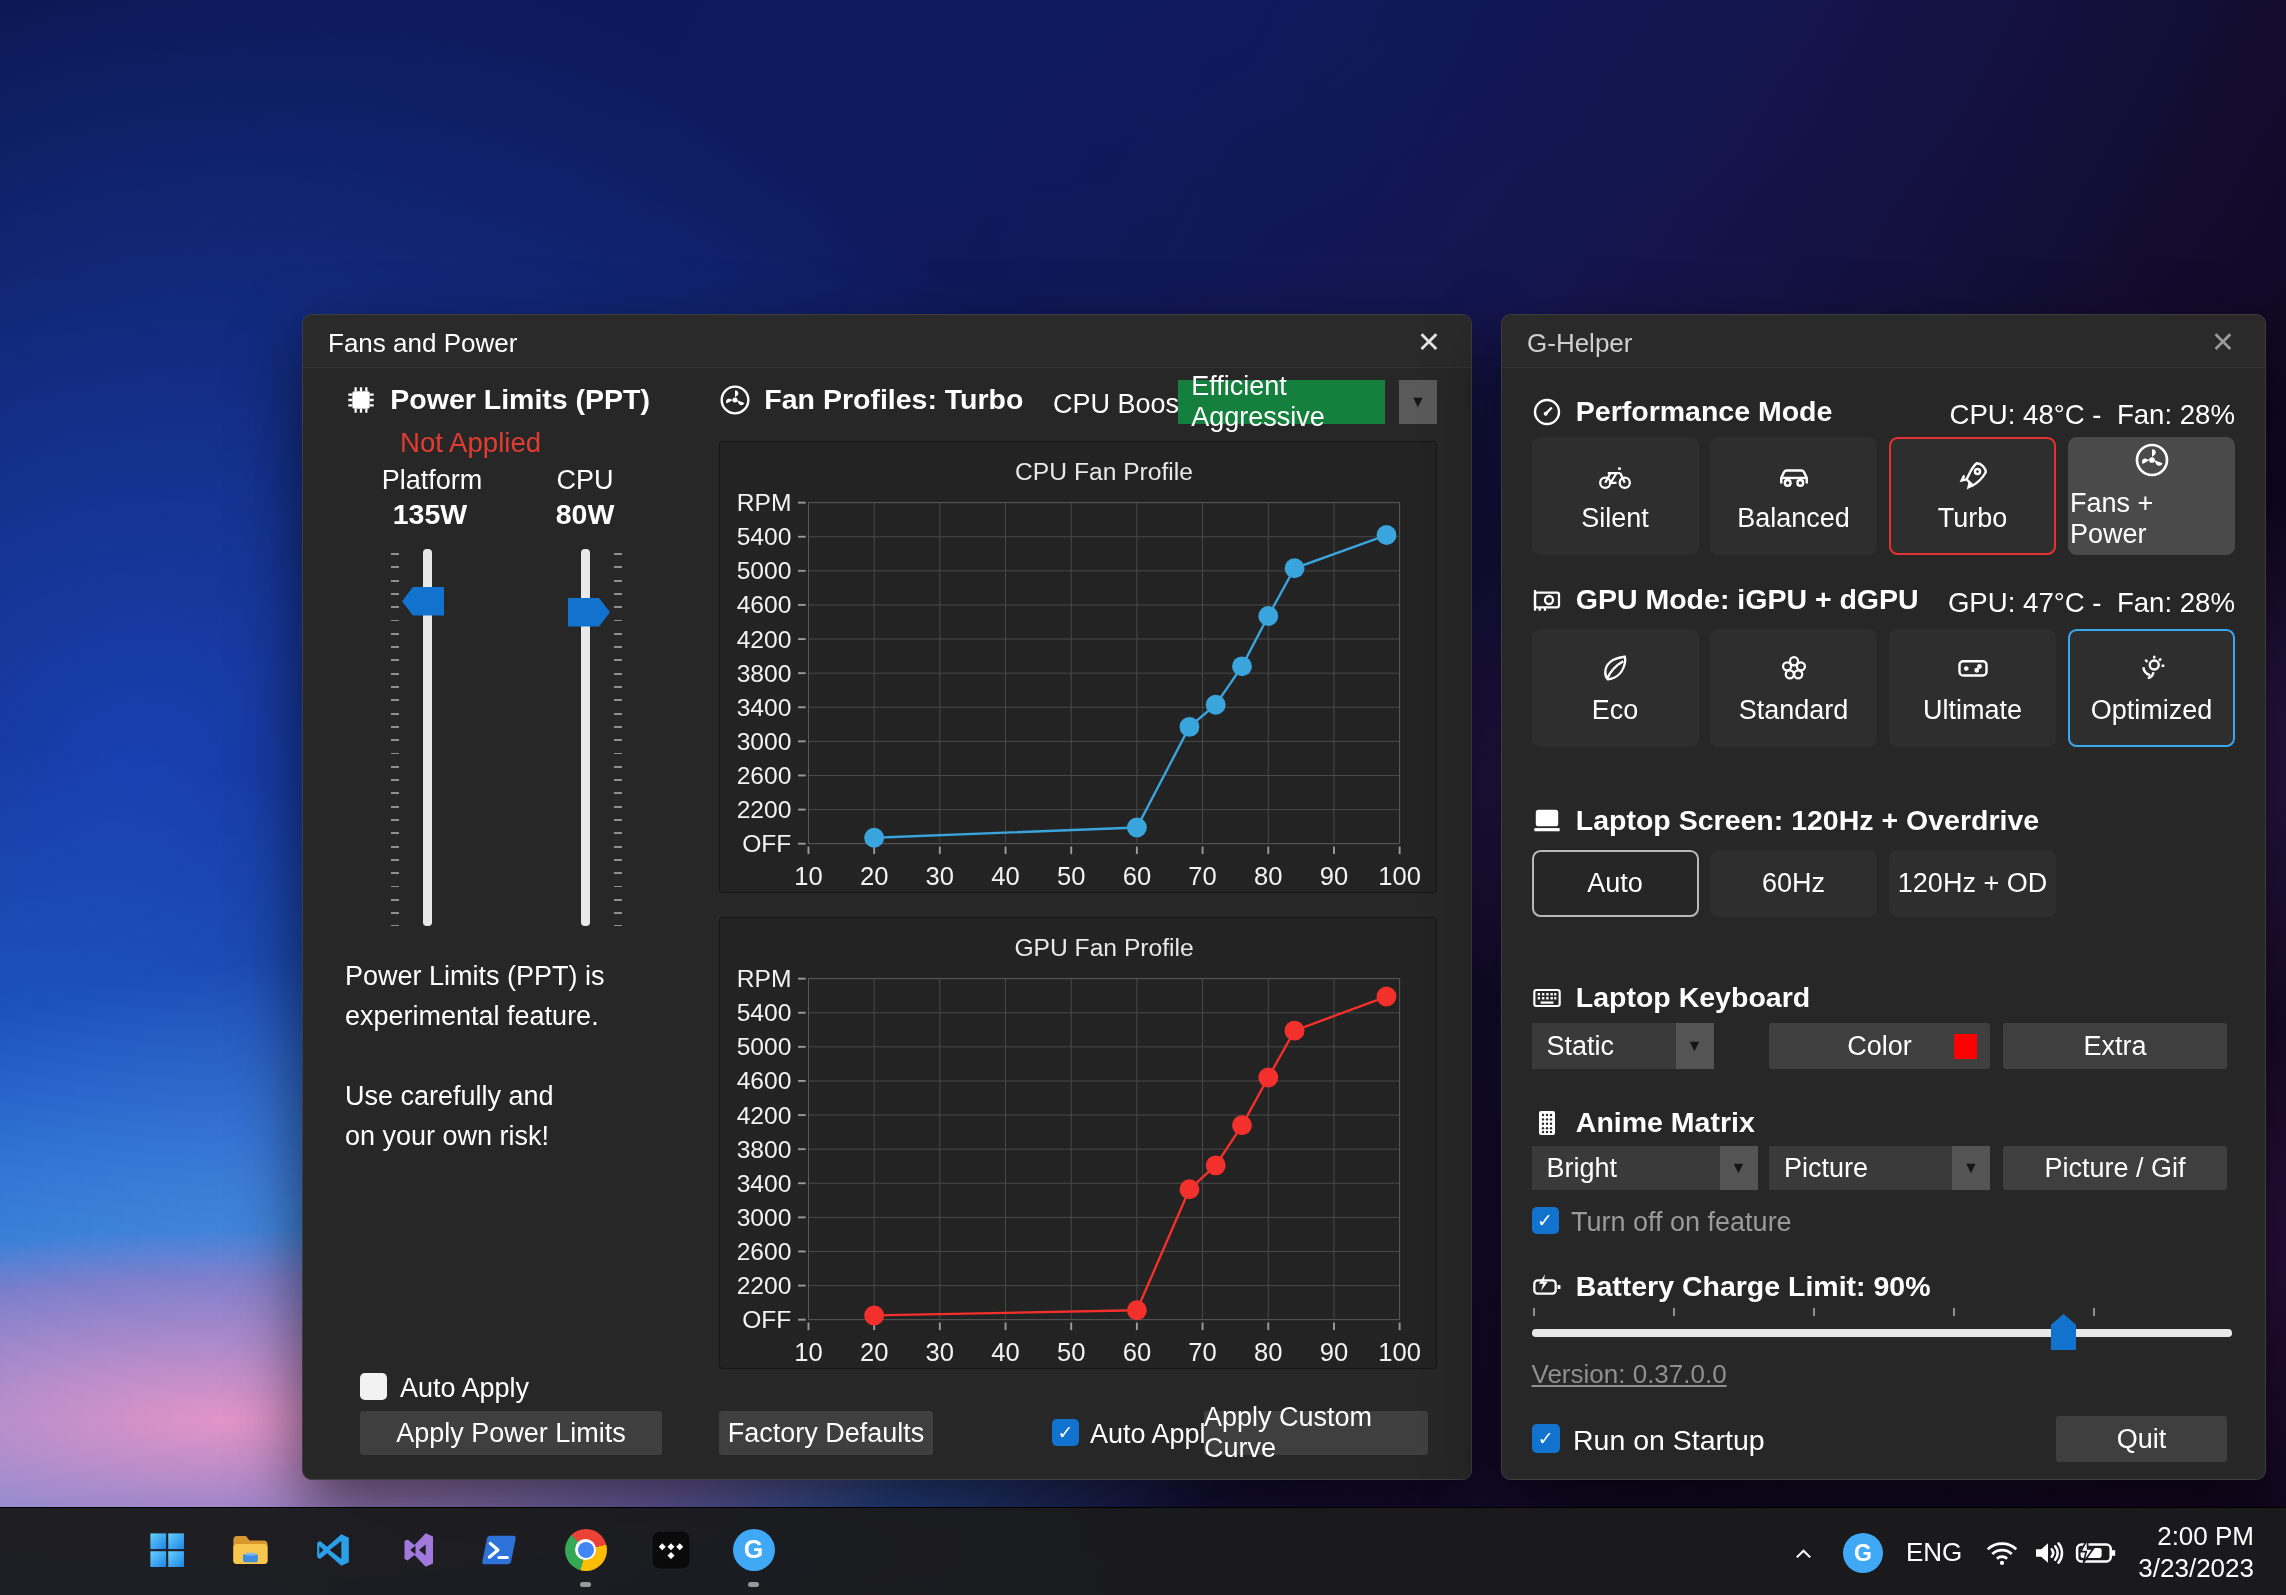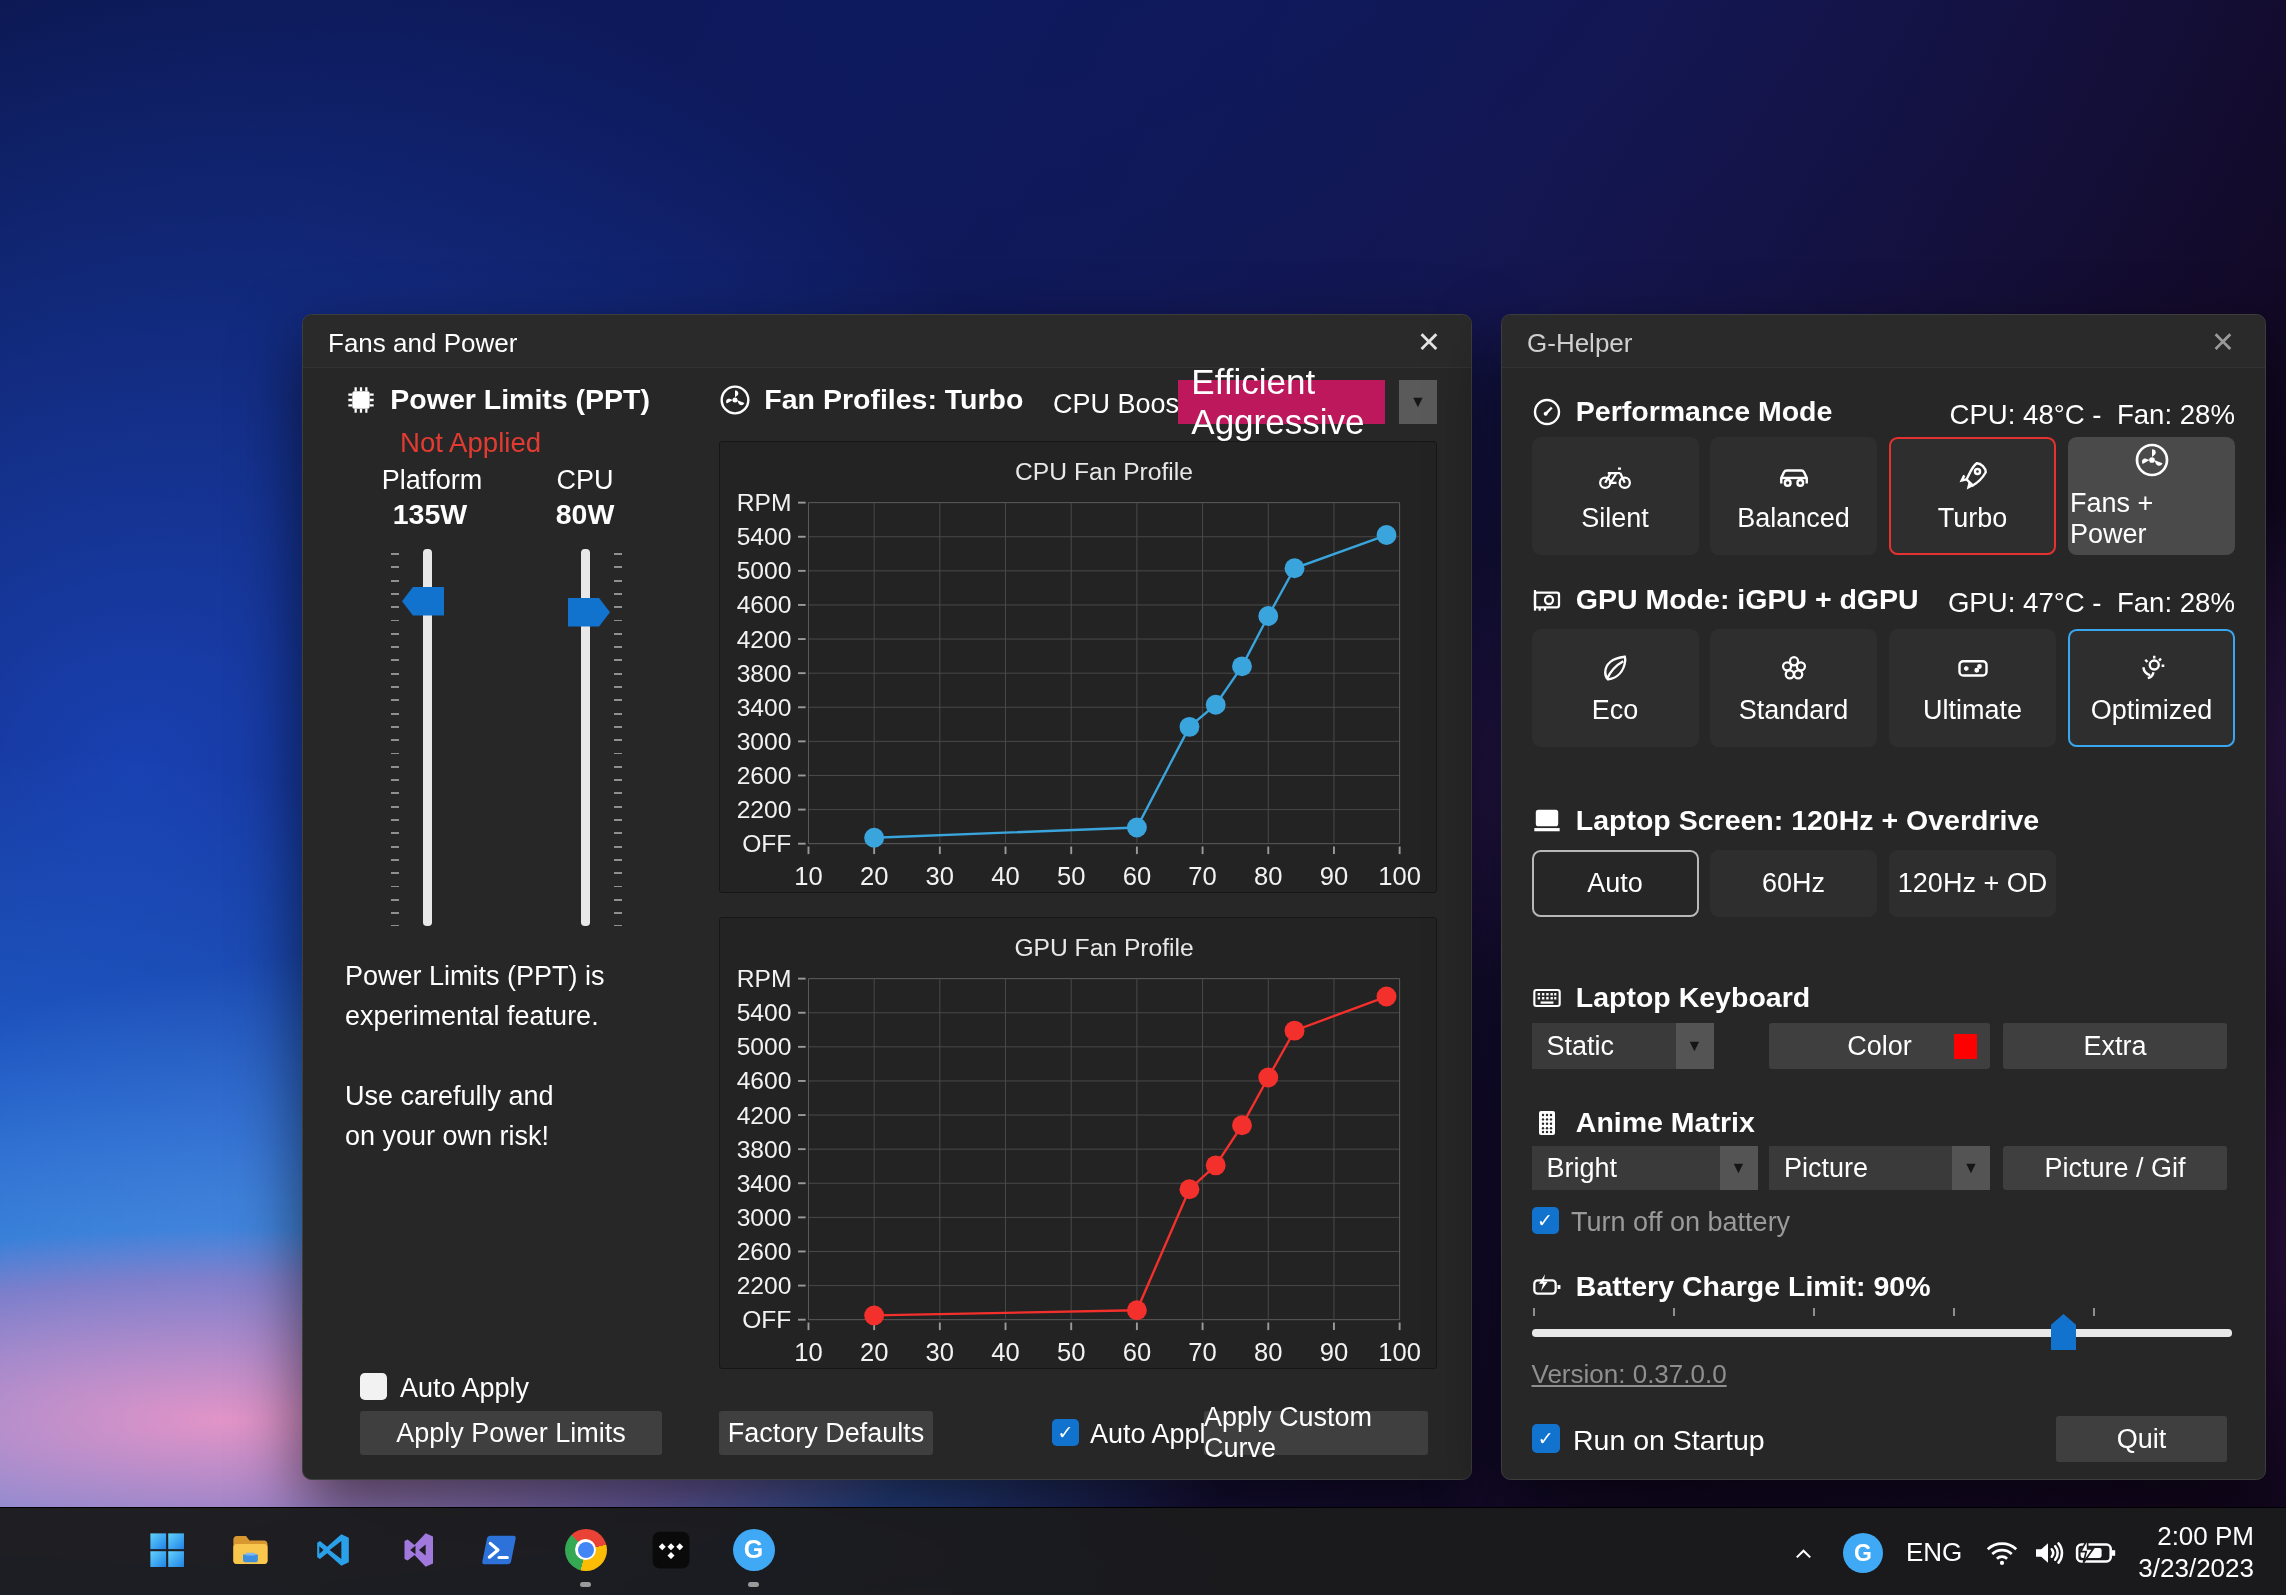--- a/index.html
+++ b/index.html
@@ -130,21 +130,21 @@
 
     <div class="sechead" style="left:416px; top:68px;">
       <svg width="32" height="32" viewBox="0 0 24 24">
         <circle cx="12" cy="12" r="10" stroke="#fff" stroke-width="1.8" fill="none"></circle>
         <circle cx="12" cy="12" r="1.9" fill="#fff"></circle>
         <path fill="#fff" d="M12 4.8c2.5 0 3.1 2.1 2 3.6L12 10zM19 14.2c-1 2.3-3.3 2-4.3.5L13.4 12zM5.8 14.6c-1.3-2.1.3-3.9 2.1-3.5l2.5.9z"></path>
       </svg>
       <span>Fan Profiles: Turbo</span>
     </div>
     <div class="abs" style="left:750px; top:74px; font-size:27px;">CPU Boost</div>
-    <div class="abs" style="left:875px; top:65px; width:207px; height:44px; background:#be185d; display:flex; align-items:center; padding-left:13.3px; font-size:35px;">Efficient Aggressive</div>
+    <div class="abs" style="left:875px; top:65px; width:207px; height:44px; background:#15803d; display:flex; align-items:center; padding-left:13.3px; font-size:27px;">Efficient Aggressive</div>
     <div class="abs" style="left:1096px; top:65px; width:38px; height:44px; background:#5a5a5a; display:flex; align-items:center; justify-content:center; color:#161616; font-size:16px;">▼</div>
 
     <div class="chart" style="left:416px; top:126px;"><svg viewBox="0 0 755 475">
           <text x="405" y="40" text-anchor="middle" font-size="26" fill="#e8e8e8">CPU Fan Profile</text>
           <line x1="93" y1="64" x2="717" y2="64" stroke="#606060" stroke-width="1"></line>
           <line x1="82" y1="64" x2="90" y2="64" stroke="#9a9a9a" stroke-width="2"></line>
           <text x="75" y="73" text-anchor="end" font-size="26" fill="#f2f2f2">RPM</text>
           <line x1="93" y1="100" x2="717" y2="100" stroke="#4b4b4b" stroke-width="1"></line>
           <line x1="82" y1="100" x2="90" y2="100" stroke="#9a9a9a" stroke-width="2"></line>
           <text x="75" y="109" text-anchor="end" font-size="26" fill="#f2f2f2">5400</text>
@@ -468,21 +468,21 @@
       <div class="arrow">▼</div>
     </div>
     <div class="dd" style="left:267px; top:831px; width:221px; height:44px;">
       <div class="body">Picture</div>
       <div class="arrow">▼</div>
     </div>
     <div class="btn" style="left:501px; top:831px; width:224px; height:44px;">Picture / Gif</div>
     <div class="cb on" style="left:29.5px; top:892px;">
         <span>✓</span>
       </div>
-    <div class="cblabel muted" style="left:69px; top:892px;">Turn off on battery</div>
+    <div class="cblabel muted" style="left:69px; top:892px;">Turn off on feature</div>
 
     <div class="sechead" style="left:28.5px; top:955px;">
       <svg width="32" height="32" viewBox="0 0 24 24">
         <rect x="2.5" y="7" width="16" height="10" rx="2.5" fill="none" stroke="#fff" stroke-width="1.7"></rect>
         <path d="M21 10.5v3" stroke="#fff" stroke-width="2.2"></path>
         <path fill="#fff" d="M10.5 2.5L6 9.5h3L7.5 15l5-7h-3z"></path>
       </svg>
       <span>Battery Charge Limit: 90%</span>
     </div>
     <div class="hticks" style="left:31px; top:993px; width:700px;"></div>

